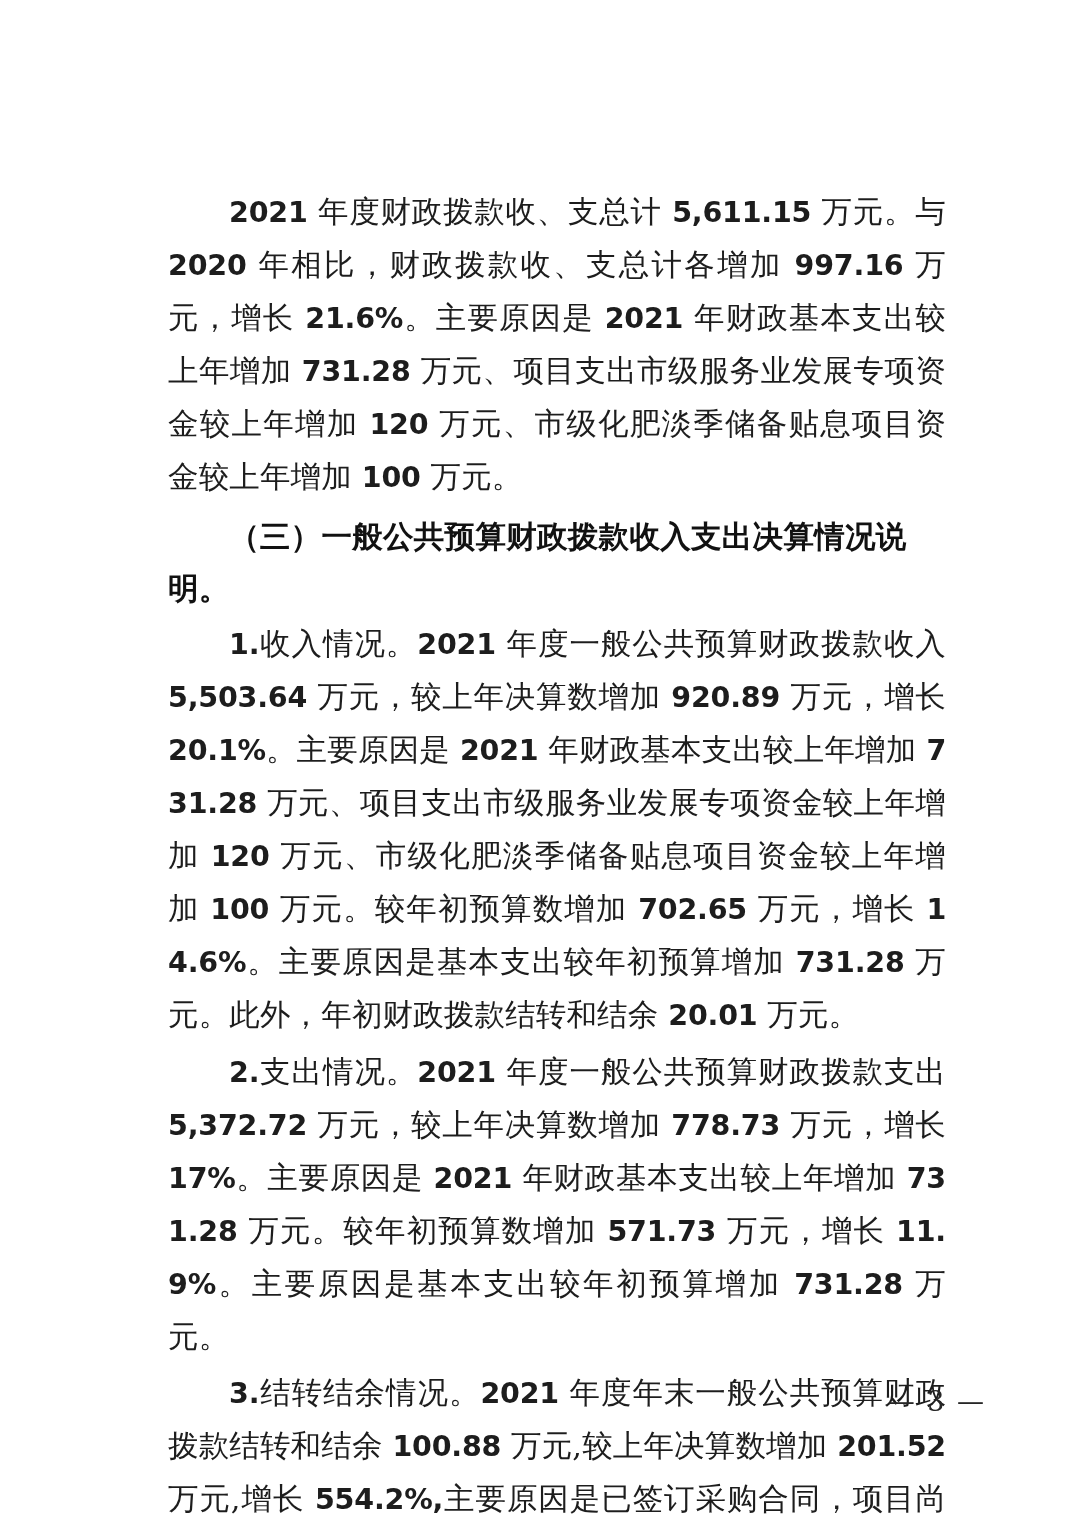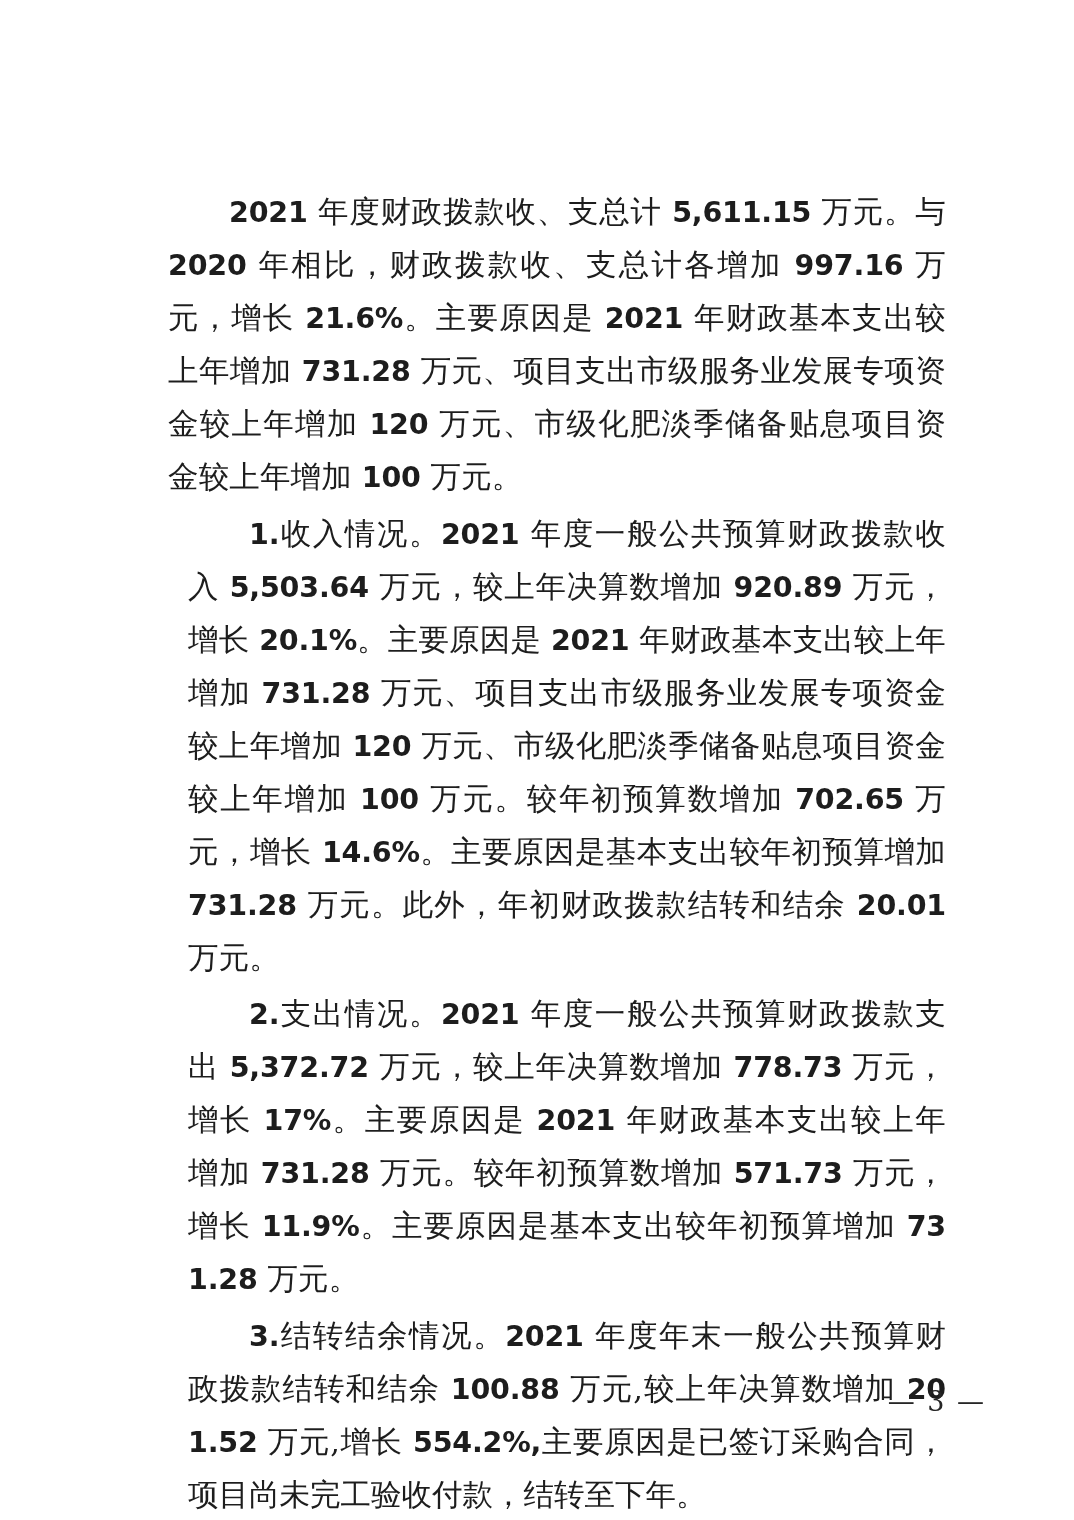--- a/index.html
+++ b/index.html
@@ -41,21 +41,20 @@
     text-align: justify;
     text-justify: inter-character;
     text-indent: 61px;
     letter-spacing: 0.15px;
     word-break: break-all;
     color: #1d1d1d;
   }
 
   p.para + p.para {
     margin-top: 4px;
-    margin-left: 20px;
   }
 
   p.heading {
     margin: 6px 0 4px 0;
     font-size: 30.5px;
     line-height: 52px;
     text-indent: 61px;
     font-weight: 700;
     letter-spacing: 0.3px;
     color: #111111;
@@ -91,20 +90,21 @@
 </style>
 </head>
 <body>
 
 <div class="page">
 
   <div class="text-column">
 
     <p class="para"><span class="num">2021</span> 年度财政拨款收、支总计 <span class="num">5,611.15</span> 万元。与 <span class="num">2020</span> 年相比，财政拨款收、支总计各增加 <span class="num">997.16</span> 万元，增长 <span class="num">21.6%</span>。主要原因是 <span class="num">2021</span> 年财政基本支出较上年增加 <span class="num">731.28</span> 万元、项目支出市级服务业发展专项资金较上年增加 <span class="num">120</span> 万元、市级化肥淡季储备贴息项目资金较上年增加 <span class="num">100</span> 万元。</p>
 
+    <p class="heading">（三）一般公共预算财政拨款收入支出决算情况说明。</p>
 
     <p class="para"><span class="num">1.</span>收入情况。<span class="num">2021</span> 年度一般公共预算财政拨款收入 <span class="num">5,503.64</span> 万元，较上年决算数增加 <span class="num">920.89</span> 万元，增长 <span class="num">20.1%</span>。主要原因是 <span class="num">2021</span> 年财政基本支出较上年增加 <span class="num">731.28</span> 万元、项目支出市级服务业发展专项资金较上年增加 <span class="num">120</span> 万元、市级化肥淡季储备贴息项目资金较上年增加 <span class="num">100</span> 万元。较年初预算数增加 <span class="num">702.65</span> 万元，增长 <span class="num">14.6%</span>。主要原因是基本支出较年初预算增加 <span class="num">731.28</span> 万元。此外，年初财政拨款结转和结余 <span class="num">20.01</span> 万元。</p>
 
     <p class="para"><span class="num">2.</span>支出情况。<span class="num">2021</span> 年度一般公共预算财政拨款支出 <span class="num">5,372.72</span> 万元，较上年决算数增加 <span class="num">778.73</span> 万元，增长 <span class="num">17%</span>。主要原因是 <span class="num">2021</span> 年财政基本支出较上年增加 <span class="num">731.28</span> 万元。较年初预算数增加 <span class="num">571.73</span> 万元，增长 <span class="num">11.9%</span>。主要原因是基本支出较年初预算增加 <span class="num">731.28</span> 万元。</p>
 
     <p class="para tight"><span class="num">3.</span>结转结余情况。<span class="num">2021</span> 年度年末一般公共预算财政拨款结转和结余 <span class="num">100.88</span> 万元,较上年决算数增加 <span class="num">201.52</span> 万元,增长 <span class="num">554.2%,</span>主要原因是已签订采购合同，项目尚未完工验收付款，结转至下年。</p>
 
   </div>
 
   <div class="page-footer">— 3 —</div>

